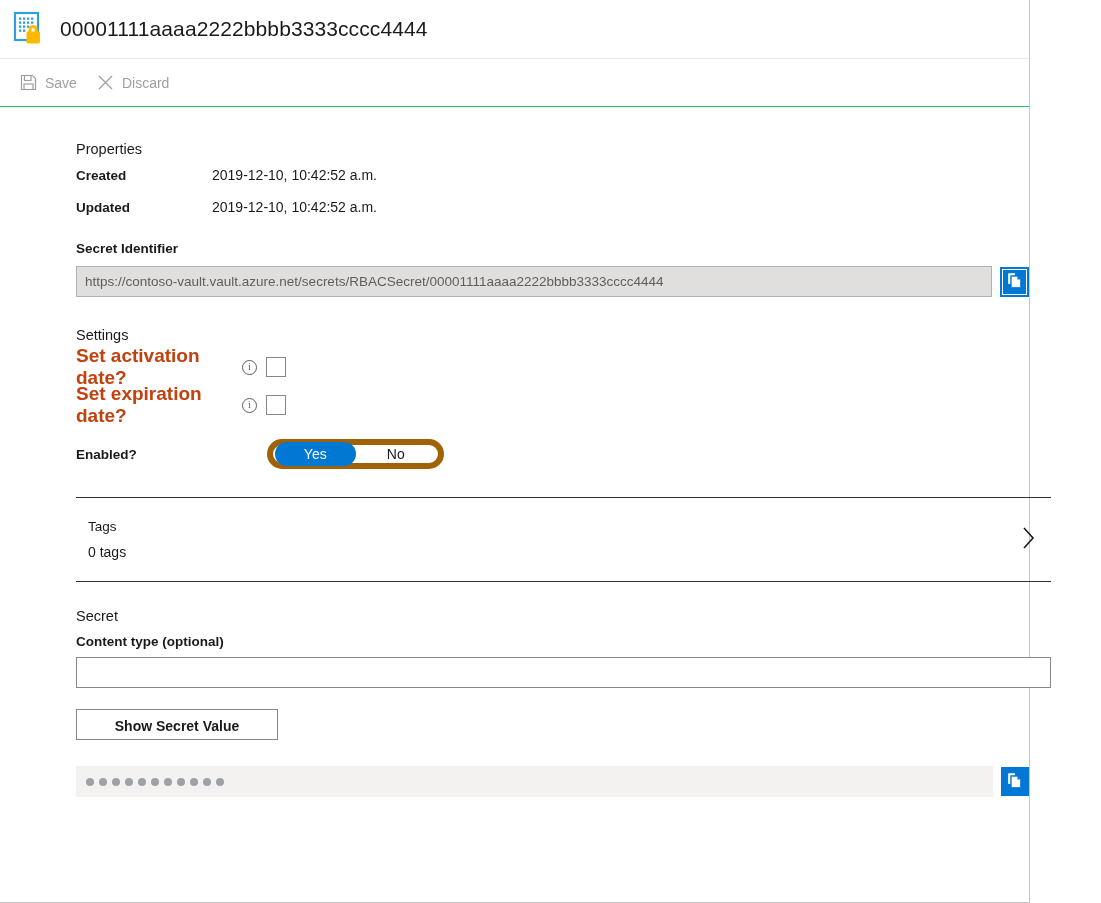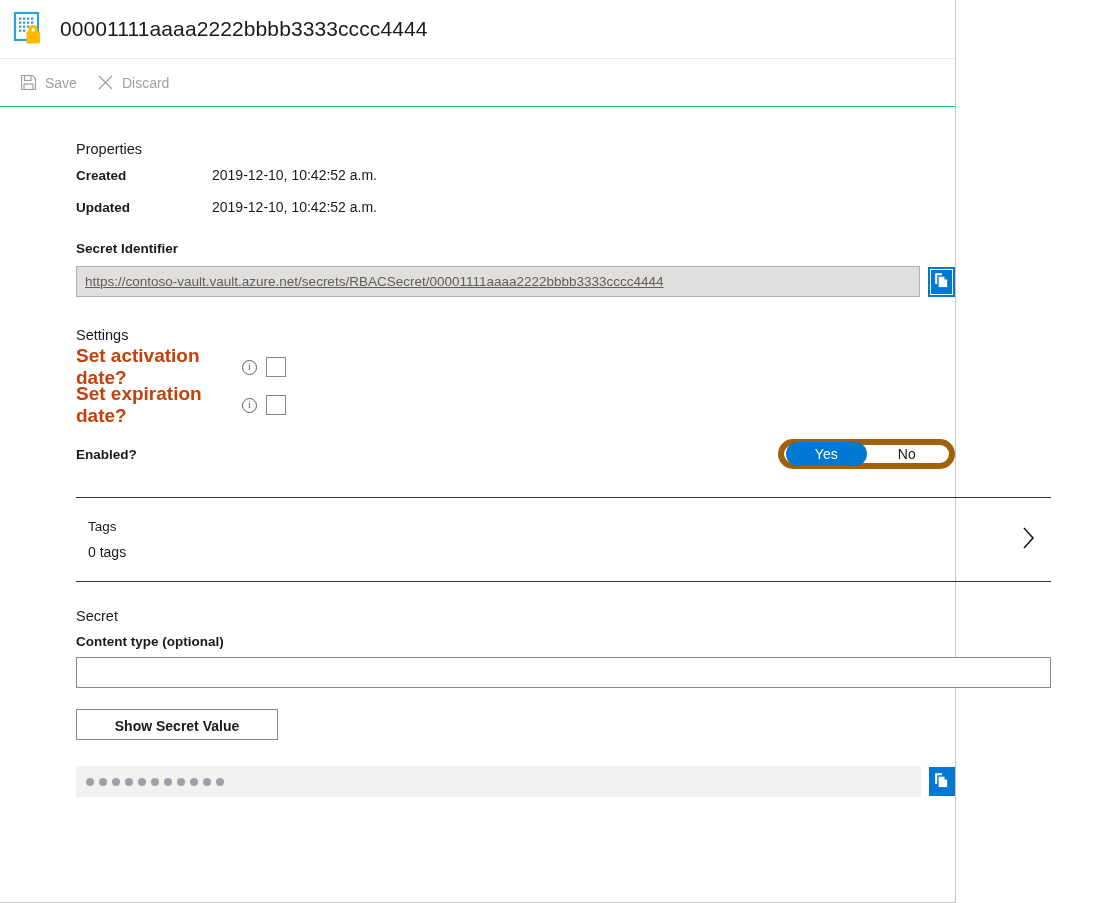--- a/index.html
+++ b/index.html
@@ -9,21 +9,21 @@
     font-family: "Liberation Sans", "DejaVu Sans", sans-serif;
   }
   body {
     width: 1101px; height: 903px;
     overflow: hidden;
     color: #1b1a19;
   }
 
   .blade {
     position: relative;
-    width: 956px;
+    width: 1030px;
     height: 903px;
     background: #ffffff;
     border-right: 1px solid #c8c6c4;
     border-bottom: 1px solid #c8c6c4;
   }
 
   
   .blade-header {
     height: 59px;
     display: flex;
@@ -119,21 +119,20 @@
     height: 31px;
     background: #e1dfdd;
     border: 1px solid #b3b0ad;
     color: #605e5c;
     font-size: 13.5px;
     font-family: "Liberation Sans", "DejaVu Sans", sans-serif;
     padding: 0 8px;
     line-height: 29px;
     white-space: nowrap;
     overflow: hidden;
-    text-decoration: underline;
   }
   .copy-btn {
     width: 30px; height: 30px;
     background: #0078d4;
     border: 2px solid #0078d4;
     outline: 1px solid #ffffff;
     outline-offset: -3px;
     display: flex; align-items: center; justify-content: center;
     cursor: pointer;
     padding: 0;
@@ -177,21 +176,20 @@
     width: 20px; height: 20px;
     border: 1px solid #8a8886;
     background: #ffffff;
     cursor: pointer;
   }
 
   .enabled-row {
     display: flex;
     align-items: center;
     margin-top: 20px;
-    justify-content: space-between;
   }
   .enabled-label {
     font-size: 13.5px;
     font-weight: 700;
     width: 191px;
     color: #1b1a19;
   }
   .toggle {
     width: 177px; height: 30px;
     border: 6px solid #a16207;

